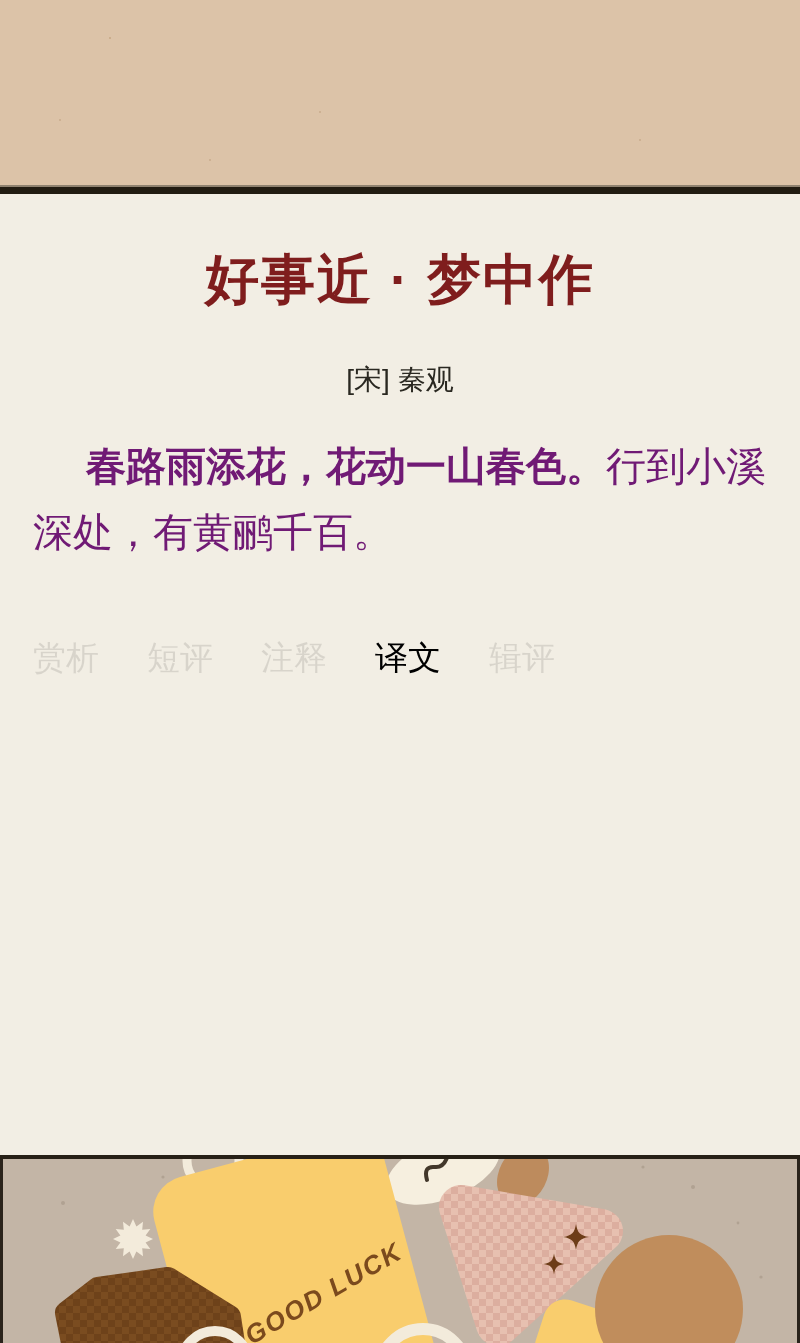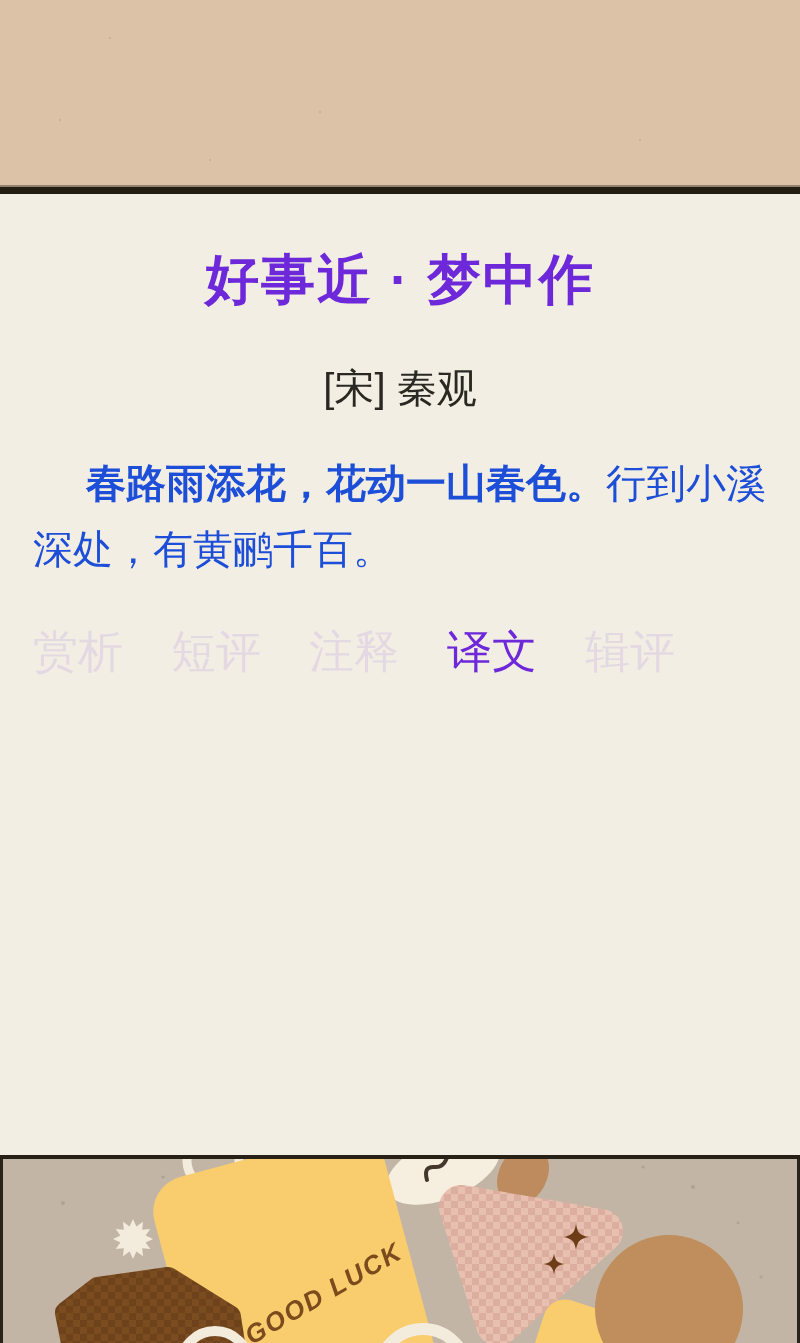--- a/index.html
+++ b/index.html
@@ -36,36 +36,36 @@
     height:961px;
     padding:0 33px;
     background:#f2eee4;
     color:#23211c;
     overflow:hidden;
   }
   .title {
     margin:0; padding-top:50px;
     text-align:center;
     font-size:54px; font-weight:600; letter-spacing:2px;
-    color:#6d28d9;
+    color:#7f1d1d;
   }
   .author {
     margin-top:44px;
     text-align:center;
-    font-size:40px; font-weight:400; color:#2a2821;
+    font-size:28px; font-weight:400; color:#2a2821;
   }
-  .poem { margin-top:34px; font-size:40px; color:#1d4ed8; }
+  .poem { margin-top:34px; font-size:40px; color:#701a75; }
   .poem p { margin:0; line-height:66px; text-indent:53px; }
   .poem p + p { margin-top:13px; }
   .poem .lead { font-weight:700; }
 
   .tabs {
-    margin-top:50px;
+    margin-top:73px;
     display:flex; align-items:center; gap:48px;
-    font-size:45px; line-height:40px; color:#6d28d9;
+    font-size:33px; line-height:40px; color:#000000;
   }
   .tab { opacity:0.10; cursor:pointer; white-space:nowrap; }
   .tab.active { opacity:1; }
 
   .translation {
     margin-top:24px;
     font-size:32px; line-height:53px; color:#34302a;
   }
   .translation p { margin:0; }
   .translation p + p { margin-top:9px; }

